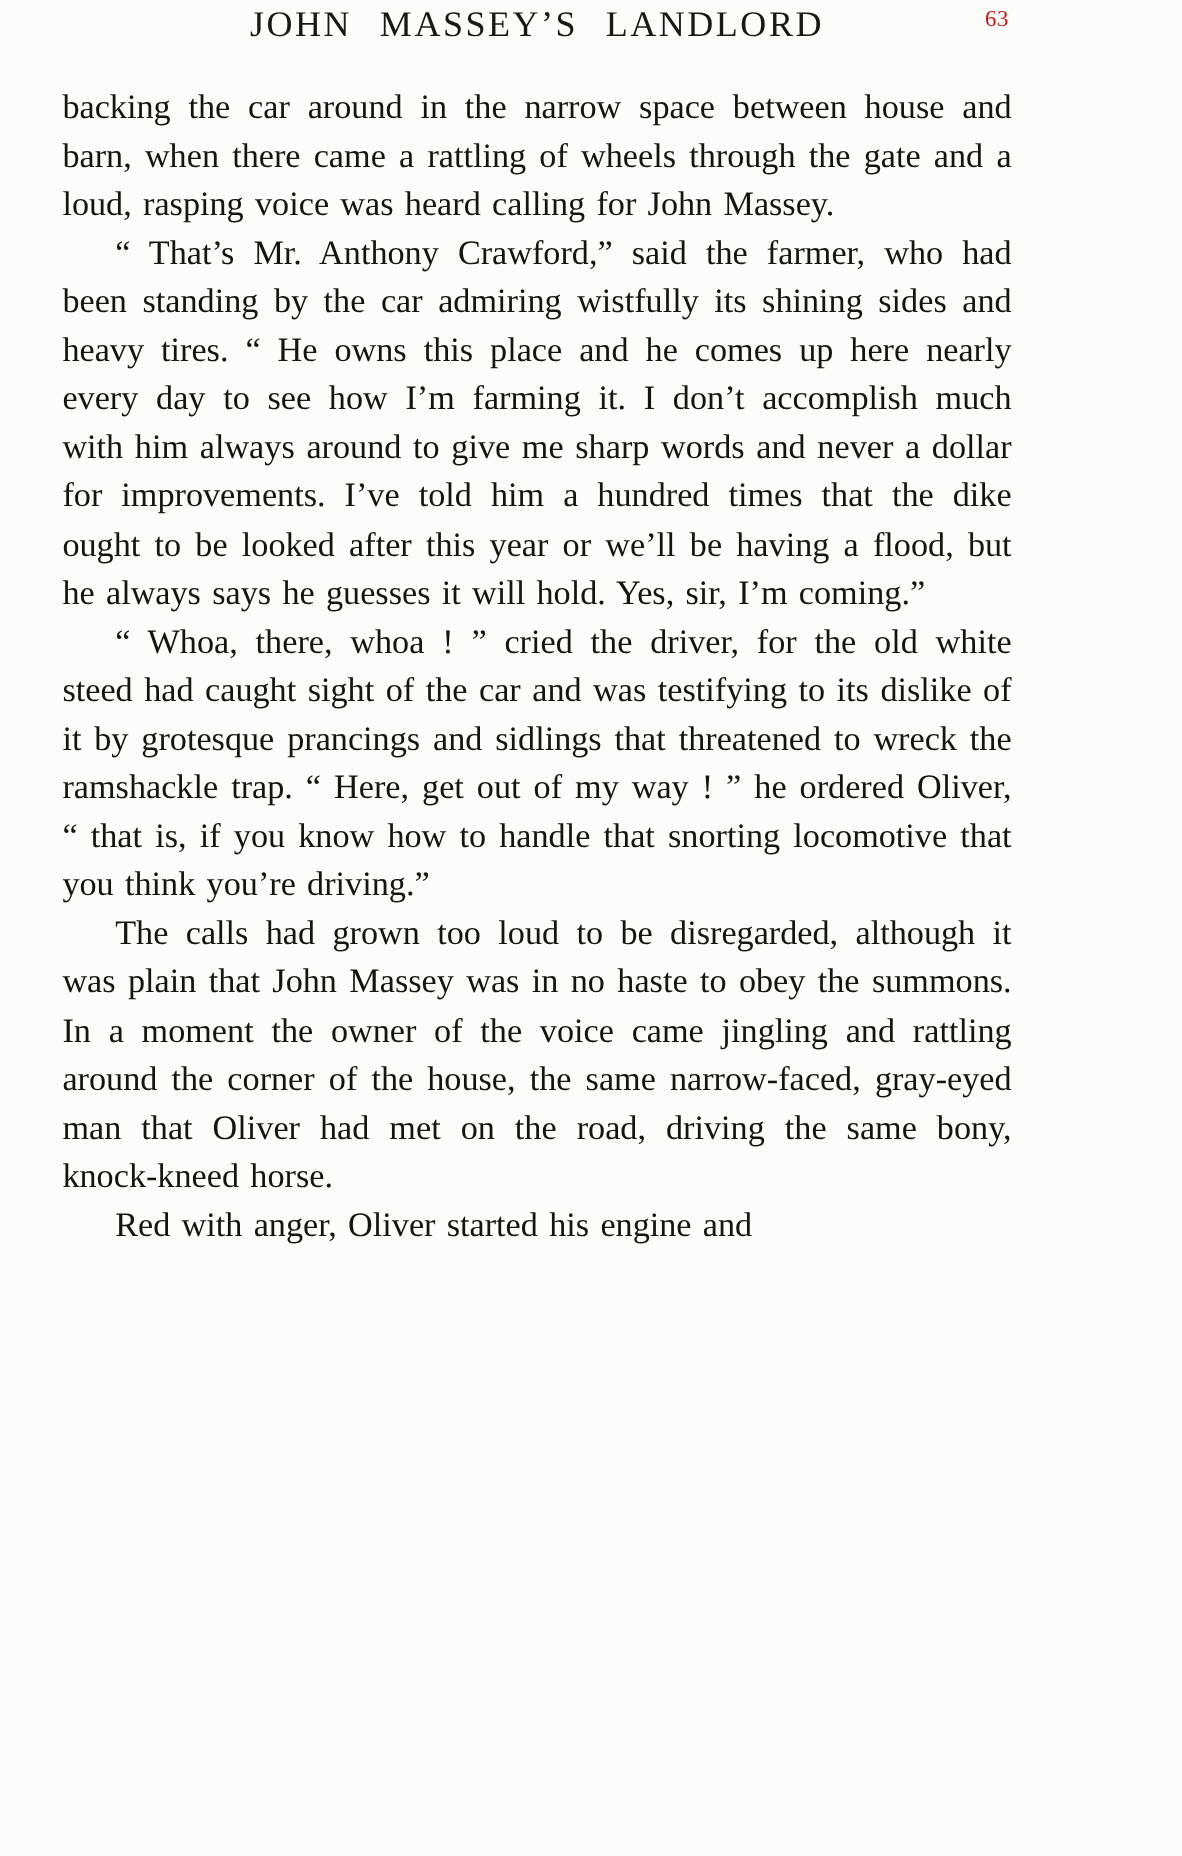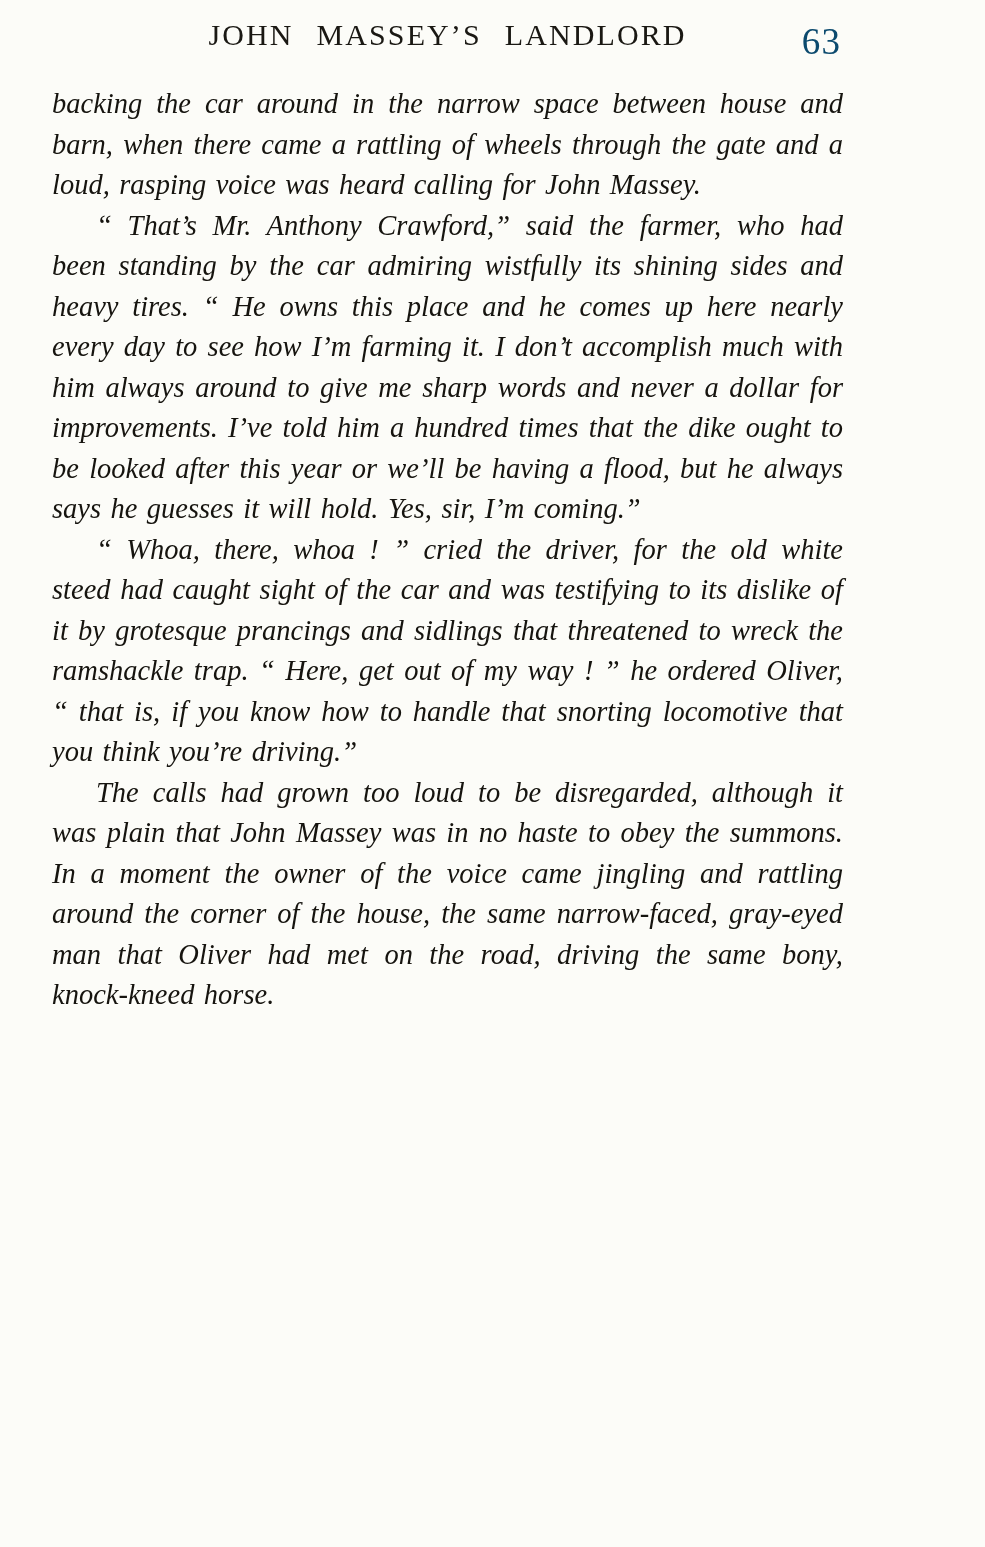--- a/index.html
+++ b/index.html
@@ -11,51 +11,50 @@
     height: 1547px;
     background: #fcfcf8;
     overflow: hidden;
     font-family: "Liberation Serif", "DejaVu Serif", serif;
     color: #16140f;
   }
   .page {
     box-sizing: border-box;
     width: 985px;
     height: 1547px;
-    padding: 14px 142px 0 52px;
+    padding: 0 142px 0 52px;
     border-radius: 23px;
   }
   .page-header {
     position: relative;
     height: 48px;
     margin-bottom: 22px;
   }
   .running-title {
     display: block;
     text-align: center;
     font-size: 30px;
     letter-spacing: 0.07em;
     word-spacing: 0.45em;
     color: #1a1813;
     padding-top: 4px;
   }
   .page-number {
     position: absolute;
     right: 2px;
     top: 6px;
-    font-size: 37px;
+    font-size: 19px;
     letter-spacing: 0.03em;
-    color: #0c4a6e;
+    color: #b91c1c;
   }
   .body-text {
     font-size: 28.5px;
     line-height: 40.5px;
     text-align: justify;
     word-spacing: 0.08em;
-    font-style: italic;
   }
   .para {
     margin: 0;
   }
   .para.indent {
     text-indent: 44px;
   }
 </style>
 </head>
 <body>
@@ -65,15 +64,16 @@
   <header class="page-header">
     <span class="running-title">JOHN MASSEY’S LANDLORD</span>
     <span class="page-number">63</span>
   </header>
 
   <main class="body-text">
     <p class="para">backing the car around in the narrow space between house and barn, when there came a rattling of wheels through the gate and a loud, rasping voice was heard calling for John Massey.</p>
     <p class="para indent">“ That’s Mr. Anthony Crawford,” said the farmer, who had been standing by the car admiring wistfully its shining sides and heavy tires.  “ He owns this place and he comes up here nearly every day to see how I’m farming it.  I don’t accomplish much with him always around to give me sharp words and never a dollar for improvements.  I’ve told him a hundred times that the dike ought to be looked after this year or we’ll be having a flood, but he always says he guesses it will hold.  Yes, sir, I’m coming.”</p>
     <p class="para indent">“ Whoa, there, whoa ! ” cried the driver, for the old white steed had caught sight of the car and was testifying to its dislike of it by grotesque prancings and sidlings that threatened to wreck the ramshackle trap.  “ Here, get out of my way ! ” he ordered Oliver, “ that is, if you know how to handle that snorting locomotive that you think you’re driving.”</p>
     <p class="para indent">The calls had grown too loud to be disregarded, although it was plain that John Massey was in no haste to obey the summons.  In a moment the owner of the voice came jingling and rattling around the corner of the house, the same narrow-faced, gray-eyed man that Oliver had met on the road, driving the same bony, knock-kneed horse.</p>
+    <p class="para indent">Red with anger, Oliver started his engine and</p>
   </main>
 
 </div>
 
 </body></html>

